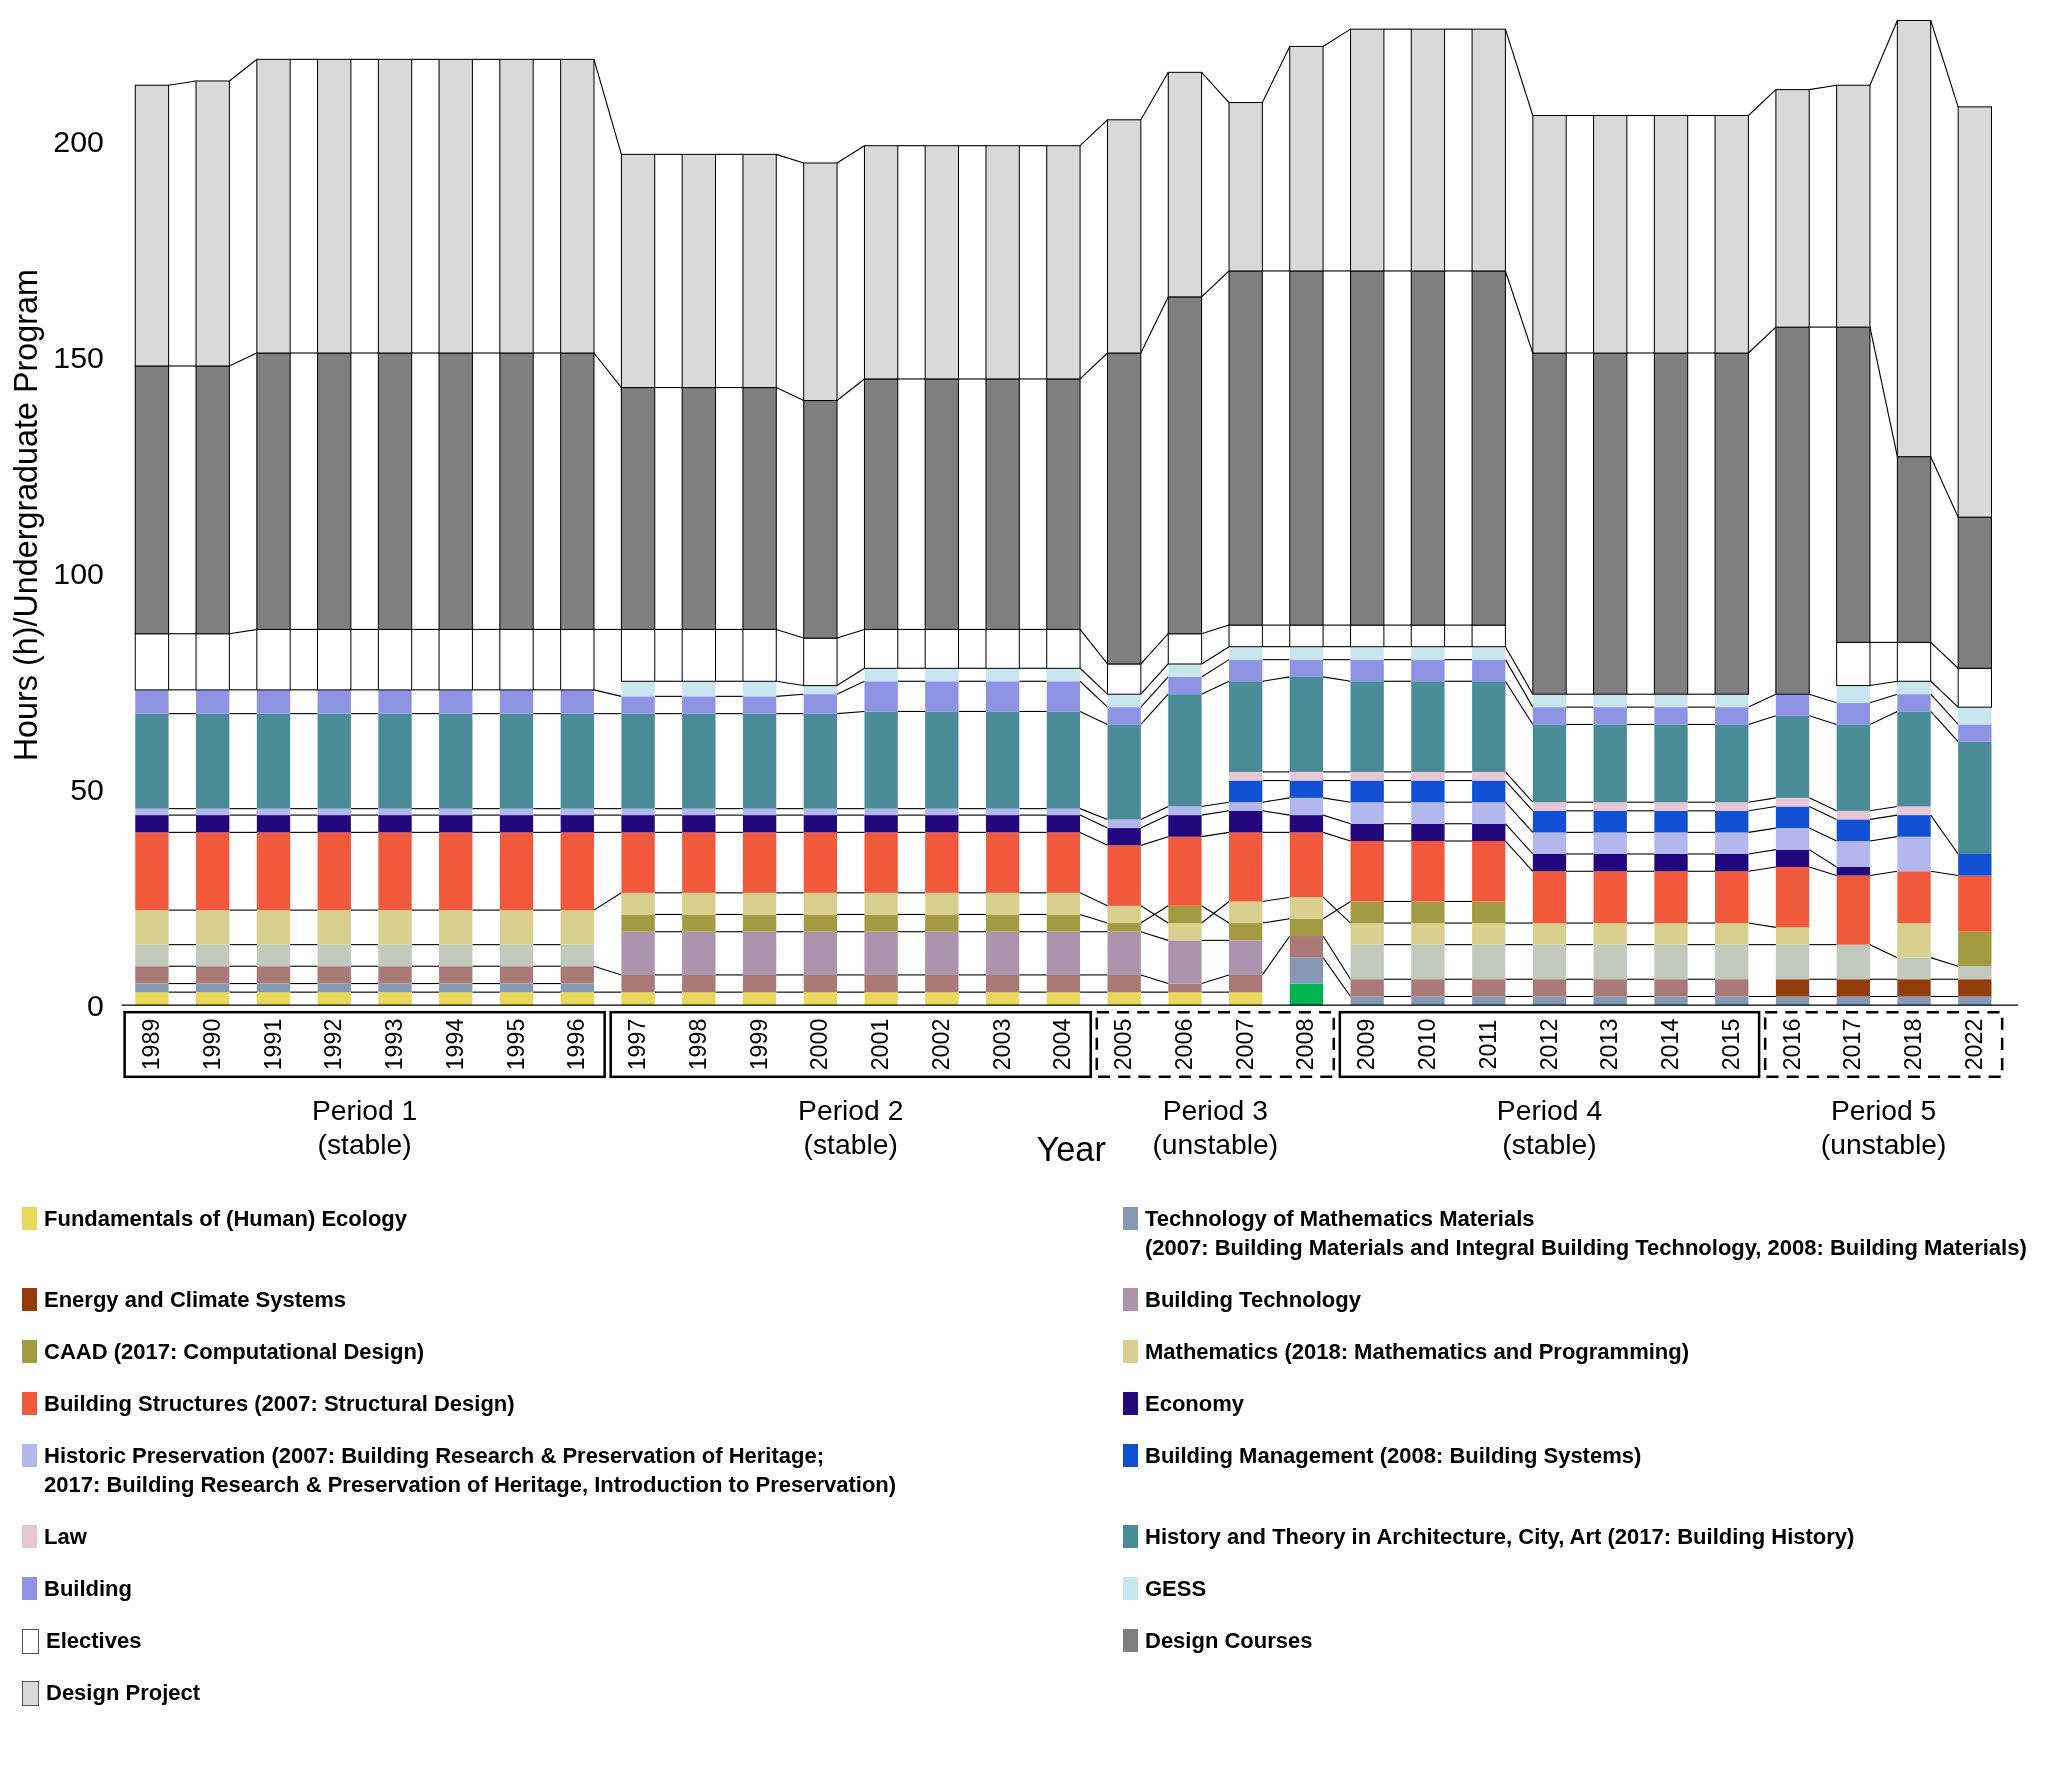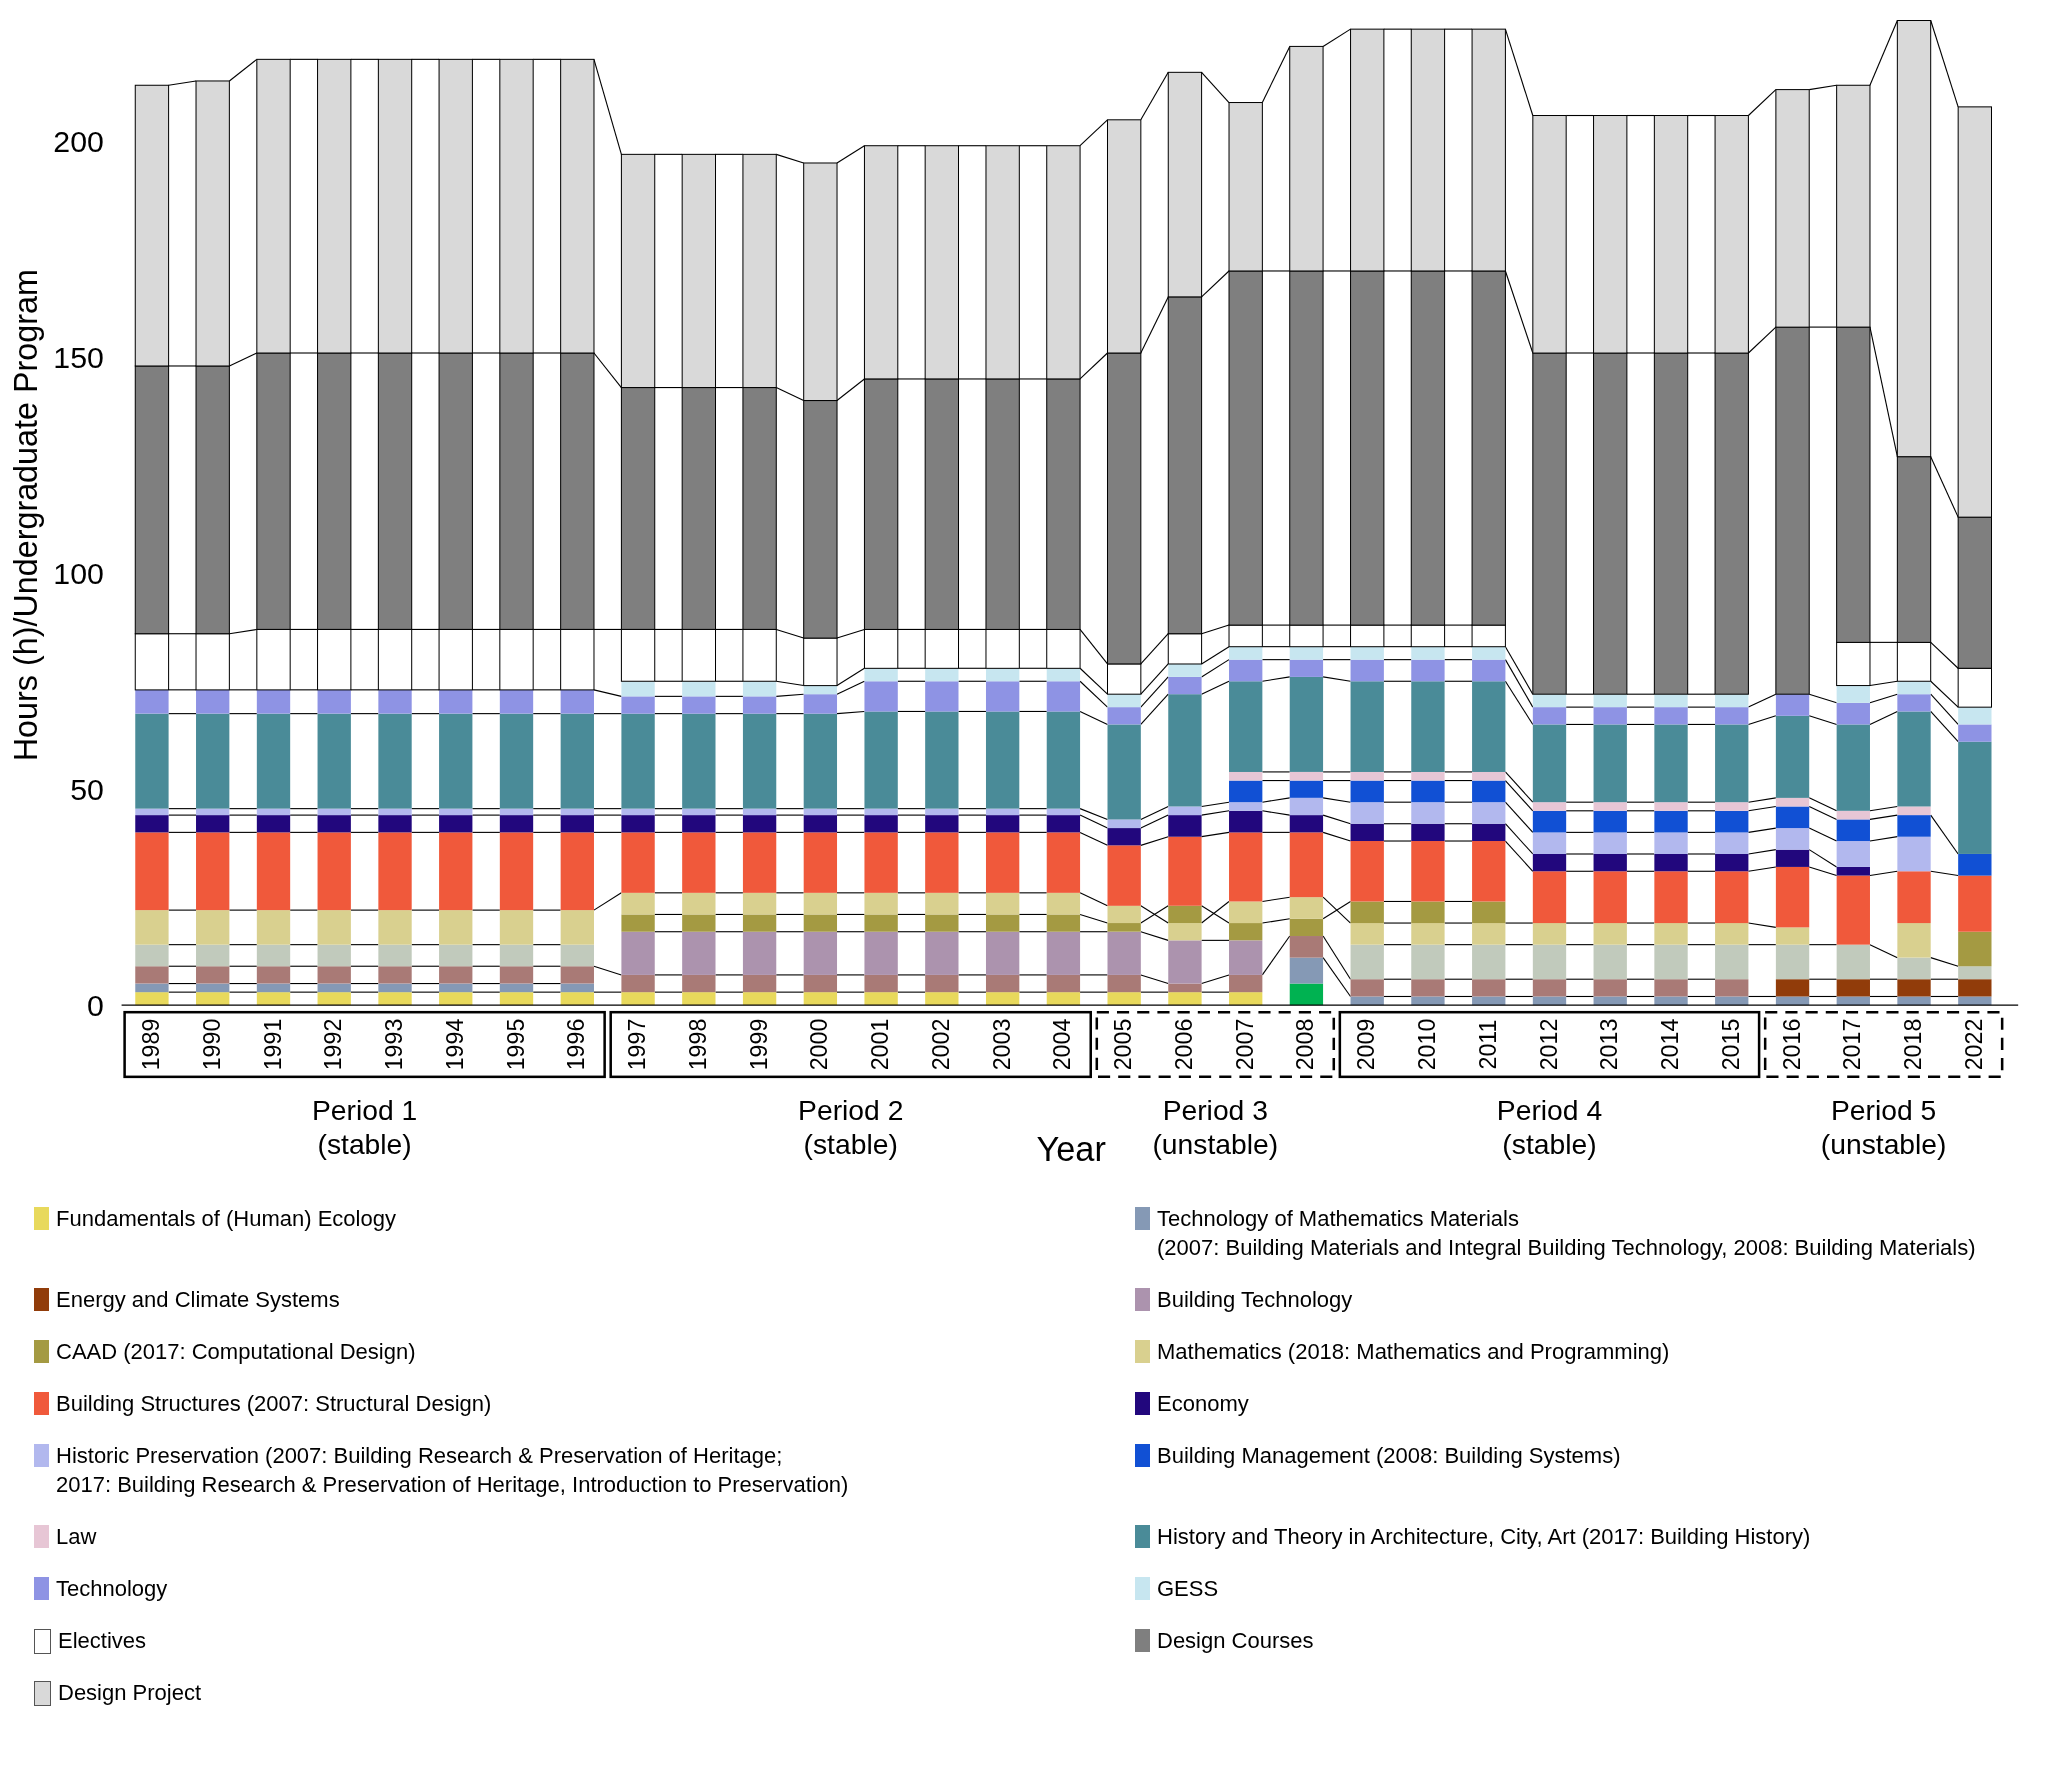--- a/index.html
+++ b/index.html
@@ -10,24 +10,24 @@
     font-family:"Liberation Sans", sans-serif;
     overflow:hidden;
   }
   #chart-svg{position:absolute;left:0;top:0;}
   .ytick{font-size:60px;fill:#000;}
   .yearlab{font-size:46px;fill:#000;}
   .axis-title{font-size:64px;fill:#000;}
   .xaxis-title{font-size:68px;fill:#000;}
   .period-lab{font-size:56px;fill:#000;}
   #legend{
-    position:absolute;left:34px;top:1204px;width:2031px;
+    position:absolute;left:22px;top:1204px;width:2031px;
     display:grid;grid-template-columns:1091px 1fr;
     column-gap:10px;row-gap:23px;
-    font-size:22px;line-height:1.32;color:#000;
+    font-size:22px;line-height:1.32;color:#000;font-weight:bold;
   }
   .legend-entry{display:flex;align-items:flex-start;}
   .legend-swatch{
     width:15px;height:23px;flex:0 0 15px;margin-right:7px;margin-top:2.5px;
   }
   .legend-text div{white-space:nowrap;}
 </style>
 </head>
 <body>
 
@@ -1008,21 +1008,21 @@
       </div>
       <div class="legend-entry">
         <span class="legend-swatch" style="background: rgb(74, 139, 152);"></span>
         <span class="legend-text">
           <div>History and Theory in Architecture, City, Art (2017: Building History)</div>
         </span>
       </div>
       <div class="legend-entry">
         <span class="legend-swatch" style="background: rgb(142, 147, 228);"></span>
         <span class="legend-text">
-          <div>Technology</div>
+          <div>Building</div>
         </span>
       </div>
       <div class="legend-entry">
         <span class="legend-swatch" style="background: rgb(199, 230, 240);"></span>
         <span class="legend-text">
           <div>GESS</div>
         </span>
       </div>
       <div class="legend-entry">
         <span class="legend-swatch" style="background: rgb(255, 255, 255); border: 1px solid rgb(85, 85, 85);"></span>

